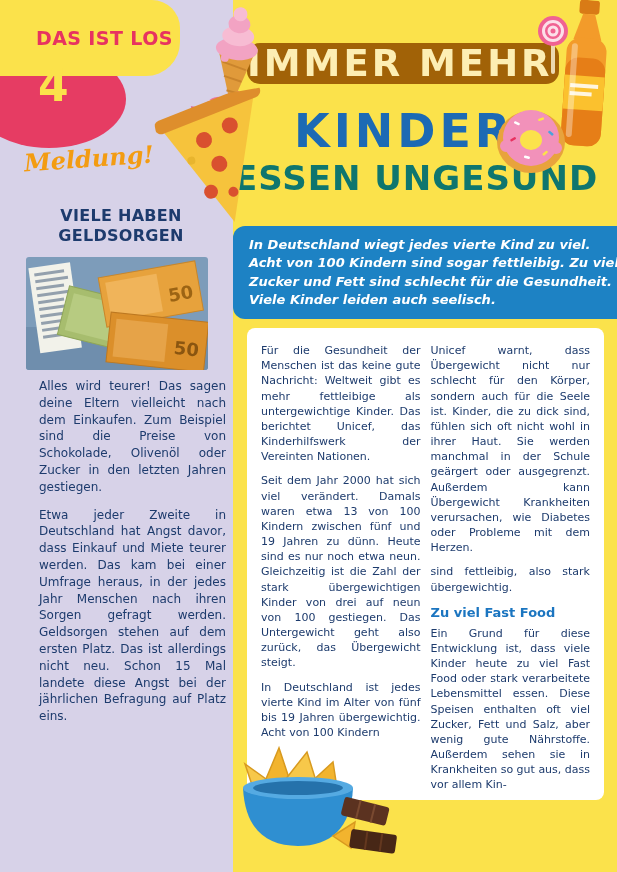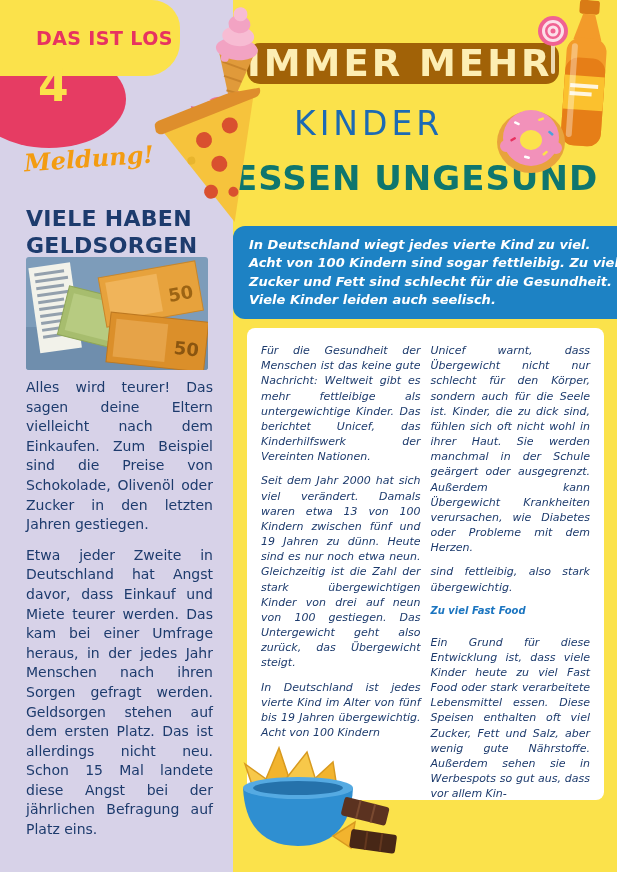--- a/index.html
+++ b/index.html
@@ -19,50 +19,50 @@
     position:absolute;left:-28px;top:50px;width:154px;height:98px;background:#e63c63;
     border-radius:50%;z-index:2;
   }
   .page-num{position:absolute;left:38px;top:60px;z-index:4;color:#fbe24b;font-size:44px;font-weight:bold;}
   .meldung{
     position:absolute;left:24px;top:144px;z-index:4;color:#f39c12;font-size:24px;font-weight:bold;
     font-style:italic;font-family:"DejaVu Serif","Liberation Serif",serif;transform:rotate(-4deg);
   }
   .side-head{
     position:absolute;left:26px;top:206px;width:190px;margin:0;color:#1d3b6d;
-    font-size:22px;line-height:1.22;letter-spacing:.3px;font-weight:bold;
+    font-size:16px;line-height:1.22;letter-spacing:.3px;font-weight:bold;text-align:center;
   }
   .money{position:absolute;left:26px;top:257px;border-radius:3px;}
   .side-body{
-    position:absolute;left:26px;top:378px;width:187px;color:#1d3b6d;
-    font-size:14px;line-height:1.4;text-align:justify;hyphens:auto;-webkit-hyphens:auto;
+    position:absolute;left:39px;top:378px;width:187px;color:#1d3b6d;
+    font-size:12px;line-height:1.4;text-align:justify;hyphens:auto;-webkit-hyphens:auto;
   }
   .side-body p{margin:0 0 11px 0;}
   
   .band{
     position:absolute;left:247px;top:43px;width:312px;height:41px;background:#a16207;
     border-radius:13px;display:flex;align-items:center;z-index:4;
   }
   .band span{color:#fdeeb3;font-size:37px;font-weight:bold;letter-spacing:3px;}
-  .title2{position:absolute;left:294px;top:104px;color:#1c6ab4;font-size:33px;font-weight:normal;letter-spacing:4px;z-index:4;}
+  .title2{position:absolute;left:294px;top:104px;color:#1c6ab4;font-size:46px;font-weight:bold;letter-spacing:4px;z-index:4;}
   .title3{position:absolute;left:234px;top:158px;color:#0f766e;font-size:34px;font-weight:bold;letter-spacing:1px;z-index:4;white-space:nowrap;}
   
   .lead{
     position:absolute;left:233px;top:226px;width:408px;height:93px;box-sizing:border-box;
     background:#1d82c4;border-radius:12px 0 0 12px;padding:10px 16px;z-index:3;
   }
   .lead p{margin:0;color:#ffffff;font-size:13px;font-weight:bold;font-style:italic;line-height:1.42;}
   
   .article-box{
     position:absolute;left:247px;top:328px;width:357px;height:472px;box-sizing:border-box;
-    background:#ffffff;border-radius:8px;padding:15px 14px;display:flex;gap:10px;z-index:2;font-style:italic;
+    background:#ffffff;border-radius:8px;padding:15px 14px;display:flex;gap:10px;z-index:2;
   }
   .col{flex:1;color:#1d3b6d;font-size:11px;line-height:1.38;text-align:justify;hyphens:auto;-webkit-hyphens:auto;}
   .col p{margin:0 0 9px 0;}
-  .subhead{color:#1b75c0;font-weight:bold;font-size:10px;margin:4px 0 17px 0;text-align:left;}
+  .subhead{color:#1b75c0;font-weight:bold;font-size:13px;margin:4px 0 4px 0;text-align:left;}
   
   .deco{position:absolute;z-index:6;}
   .ice{left:203px;top:3px;transform:rotate(6deg);}
   .lolli{left:531px;top:14px;}
   .bottle{left:553px;top:0;transform:rotate(4deg);}
   .candy{left:191px;top:90px;transform:rotate(-18deg);}
   .pizza{left:162px;top:96px;transform:rotate(-10deg);}
   .donut{left:494px;top:104px;}
   .bowl{left:237px;top:742px;}
   .choco{left:338px;top:794px;}
@@ -132,21 +132,21 @@
   <div class="article-box">
     <div class="col">
       <p>Für die Gesundheit der Menschen ist das keine gute Nachricht: Weltweit gibt es mehr fettleibige als untergewichtige Kinder. Das berichtet Unicef, das Kinderhilfswerk der Vereinten Nationen.</p>
       <p>Seit dem Jahr 2000 hat sich viel verändert. Damals waren etwa 13 von 100 Kindern zwischen fünf und 19 Jahren zu dünn. Heute sind es nur noch etwa neun. Gleichzeitig ist die Zahl der stark übergewichtigen Kinder von drei auf neun von 100 gestiegen. Das Untergewicht geht also zurück, das Übergewicht steigt.</p>
       <p>In Deutschland ist jedes vierte Kind im Alter von fünf bis 19 Jahren übergewichtig. Acht von 100 Kindern</p>
     </div>
     <div class="col">
       <p>Unicef warnt, dass Übergewicht nicht nur schlecht für den Körper, sondern auch für die Seele ist. Kinder, die zu dick sind, fühlen sich oft nicht wohl in ihrer Haut. Sie werden manchmal in der Schule geärgert oder ausgegrenzt. Außerdem kann Übergewicht Krankheiten verursachen, wie Diabetes oder Probleme mit dem Herzen.</p>
       <p>sind fettleibig, also stark übergewichtig.</p>
       <h3 class="subhead">Zu viel Fast Food</h3>
-      <p>Ein Grund für diese Entwicklung ist, dass viele Kinder heute zu viel Fast Food oder stark verarbeitete Lebensmittel essen. Diese Speisen enthalten oft viel Zucker, Fett und Salz, aber wenig gute Nährstoffe. Außerdem sehen sie in Werbespots so gut aus, dass vor allem Kin-</p>
+      <p>Ein Grund für diese Entwicklung ist, dass viele Kinder heute zu viel Fast Food oder stark verarbeitete Lebensmittel essen. Diese Speisen enthalten oft viel Zucker, Fett und Salz, aber wenig gute Nährstoffe. Außerdem sehen sie in Krankheiten so gut aus, dass vor allem Kin-</p>
     </div>
   </div>
 
   <svg class="deco ice" width="66" height="108" viewBox="0 0 66 108">
     <polygon points="16,52 50,52 33,104" fill="#e09a3a"></polygon>
     <line x1="20" y1="60" x2="44" y2="66" stroke="#c9842c" stroke-width="2"></line>
     <line x1="23" y1="74" x2="41" y2="78" stroke="#c9842c" stroke-width="2"></line>
     <line x1="27" y1="88" x2="38" y2="90" stroke="#c9842c" stroke-width="2"></line>
     <ellipse cx="33" cy="46" rx="21" ry="11" fill="#f2a3c3"></ellipse>
     <ellipse cx="33" cy="33" rx="16" ry="10" fill="#f7bcd3"></ellipse>

